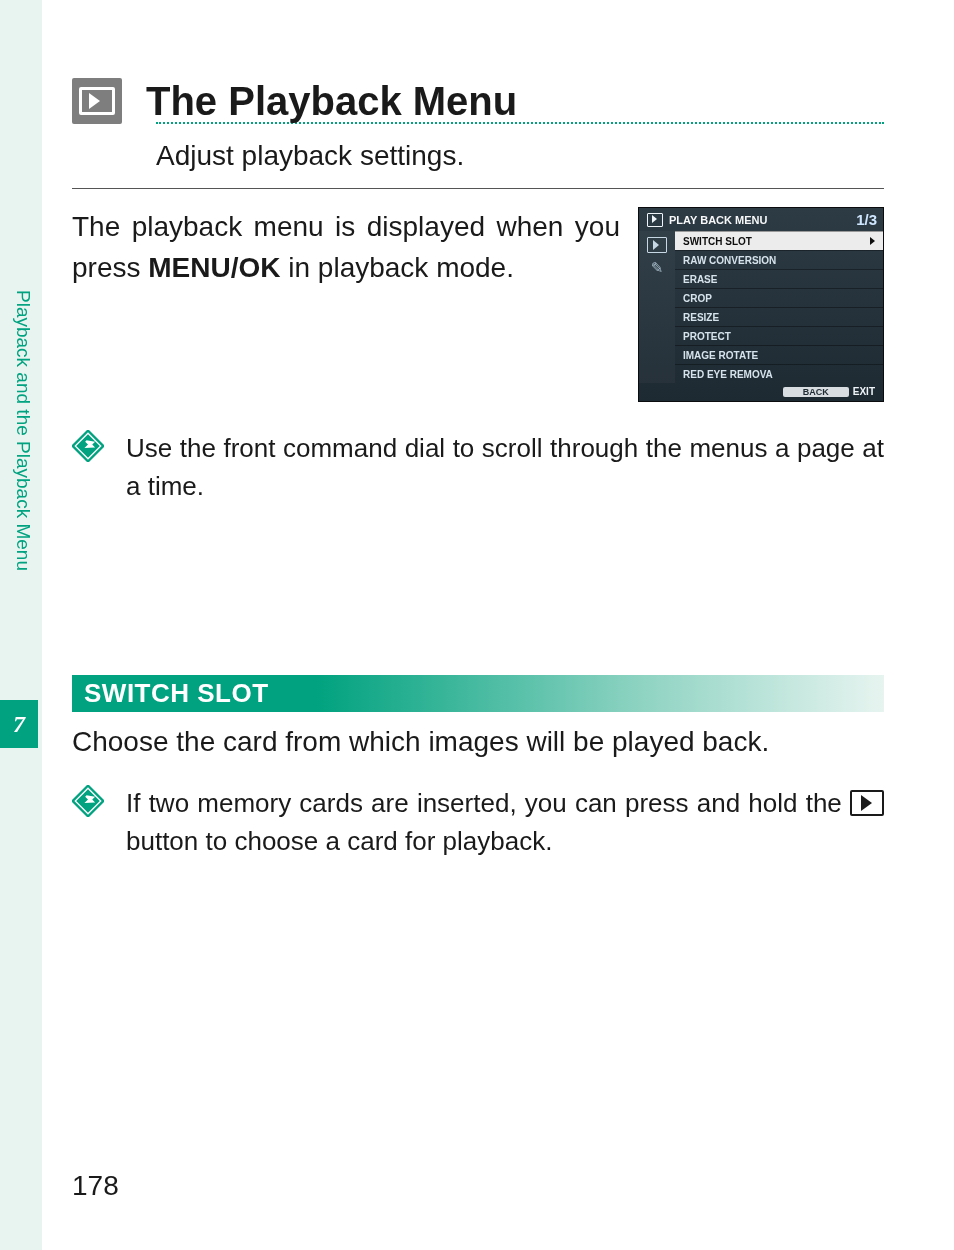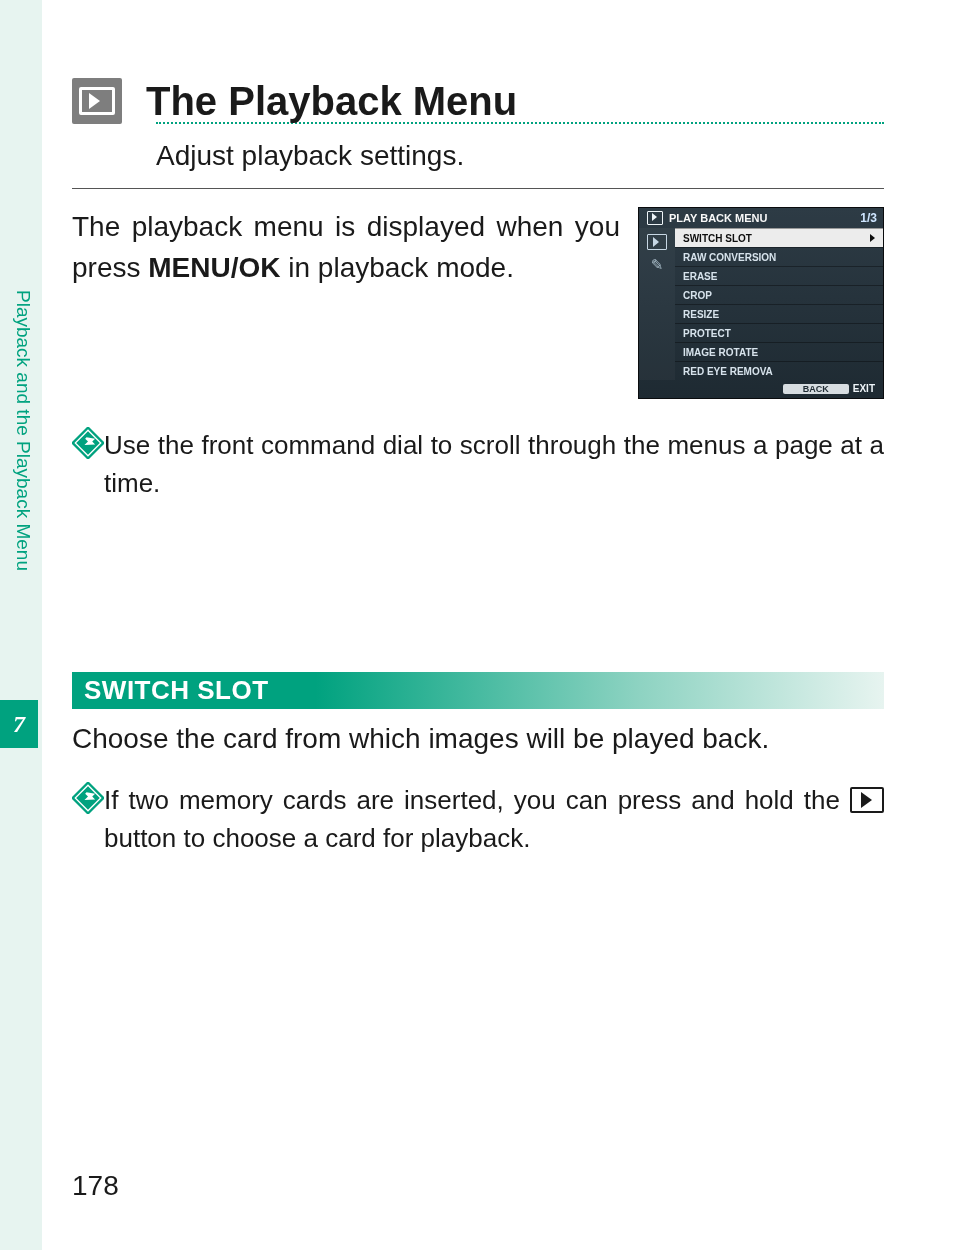--- a/index.html
+++ b/index.html
@@ -150,21 +150,21 @@
   .lcd-header {
     display: flex;
     align-items: center;
     gap: 6px;
     padding: 3px 6px 3px 8px;
     font-weight: bold;
     font-size: 11px;
     color: #f8f8f8;
   }
   .lcd-header .spacer { flex: 1; }
-  .lcd-header .pg { color: #cfe6ff; font-size: 12px; }
+  .lcd-header .pg { color: #cfe6ff; font-size: 15px; }
   .lcd-body {
     display: flex;
     align-items: stretch;
   }
   .lcd-sidebar {
     width: 36px;
     display: flex;
     flex-direction: column;
     align-items: center;
     gap: 8px;
@@ -242,20 +242,21 @@
     content:''; position:absolute; left:4px; top:1px;
     border-left:5px solid #eef4f8;
     border-top:4px solid transparent;
     border-bottom:4px solid transparent;
   }
 
   
   .note {
     display: flex;
     align-items: flex-start;
+    gap: 22px;
     margin-top: 28px;
   }
   .note-icon {
     width: 32px; height: 32px;
     flex: none;
     position: relative;
   }
   .note-icon svg { display: block; }
   .note-text {
     font-size: 26px;

